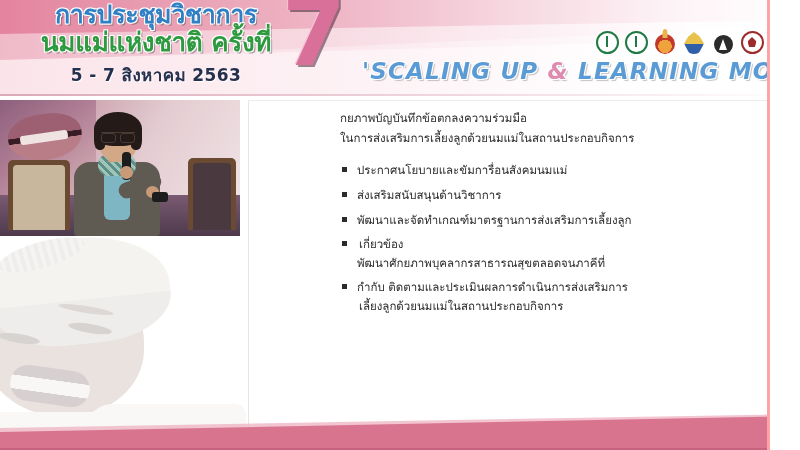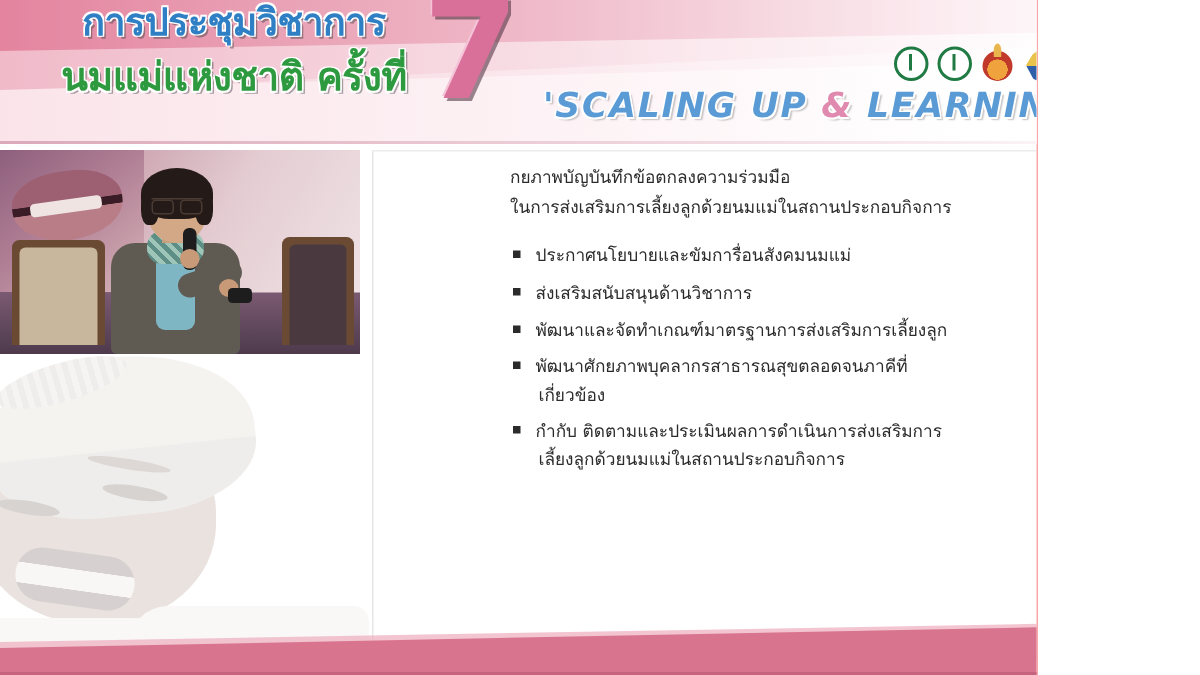--- a/index.html
+++ b/index.html
@@ -1,22 +1,22 @@
 <!DOCTYPE html>
 <html lang="th"><head>
 <meta charset="utf-8">
 <title>Conference Slide</title>
 <style>
   html,body{margin:0;padding:0;background:#ffffff;}
   body{font-family:"DejaVu Sans","Liberation Sans",sans-serif;}
 
   .slide{
-    position:relative;width:692px;height:450px;overflow:hidden;
+    position:relative;width:770px;height:450px;overflow:hidden;
     background:#ffffff;
-    border-right:1px solid #fca5a5;
+    border-right:3px solid #fca5a5;
     box-sizing:border-box;
   }
 
   
   .header{position:absolute;left:0;top:0;width:800px;height:96px;overflow:hidden;background:#ffffff;}
   .hdr-band-a{
     position:absolute;left:0;top:0;width:800px;height:96px;
     background:linear-gradient(to right,#e4849f 0%,#e9a0b4 22%,#f0bccb 46%,#f7dbe3 66%,#fdf3f6 84%,#ffffff 100%);
     clip-path:polygon(0 0,800px 0,800px 26px,0 62px);
   }
@@ -38,21 +38,21 @@
   .t-line1{
     font-family:"DejaVu Sans","Liberation Sans",sans-serif;
     font-size:25px;font-weight:bold;color:#2f7fc4;line-height:1.05;
     letter-spacing:-.3px;
     text-shadow:-1px -1px 0 #fff,1px -1px 0 #fff,-1px 1px 0 #fff,1px 1px 0 #fff,2px 2px 0 rgba(60,60,60,.45);
     white-space:nowrap;
   }
   .t-line2{
     font-family:"DejaVu Sans","Liberation Sans",sans-serif;
     font-size:26px;font-weight:bold;color:#2e9a3f;line-height:1.05;
-    letter-spacing:-.3px;margin-top:11px;
+    letter-spacing:-.3px;margin-top:1px;
     text-shadow:-1px -1px 0 #fff,1px -1px 0 #fff,-1px 1px 0 #fff,1px 1px 0 #fff,2px 2px 0 rgba(60,60,60,.45);
     white-space:nowrap;
   }
   .t-date{
     font-family:"DejaVu Sans","Liberation Sans",sans-serif;
     font-size:17px;font-weight:bold;color:#24304e;margin-top:4px;letter-spacing:.4px;
     text-shadow:1px 1px 0 rgba(255,255,255,.9);
     white-space:nowrap;
   }
 
@@ -169,20 +169,21 @@
   <div class="header">
     <div class="hdr-band-a"></div>
     <div class="hdr-band-b"></div>
     <div class="hdr-band-c"></div>
   </div>
   <div class="hdr-rule"></div>
 
   <div class="title-wrap">
     <div class="t-line1">การประชุมวิชาการ</div>
     <div class="t-line2">นมแม่แห่งชาติ ครั้งที่</div>
+    <div class="t-date">5 - 7 สิงหาคม 2563</div>
   </div>
 
   <div class="edition">7</div>
 
   <div class="tagline">
     <span>'SCALING UP </span><span class="amp">&amp;</span><span> LEARNING MORE'</span>
   </div>
 
   <div class="logos">
     <div class="logo">
@@ -266,22 +267,22 @@
       <li>
         <span class="ln">ประกาศนโยบายและขัมการื่อนสังคมนมแม่</span>
       </li>
       <li>
         <span class="ln">ส่งเสริมสนับสนุนด้านวิชาการ</span>
       </li>
       <li>
         <span class="ln">พัฒนาและจัดทำเกณฑ์มาตรฐานการส่งเสริมการเลี้ยงลูก</span>
       </li>
       <li>
+        <span class="ln indent">เกี่ยวข้อง</span>
         <span class="ln">พัฒนาศักยภาพบุคลากรสาธารณสุขตลอดจนภาคีที่</span>
-        <span class="ln indent">เกี่ยวข้อง</span>
       </li>
       <li>
         <span class="ln">กำกับ ติดตามและประเมินผลการดำเนินการส่งเสริมการ</span>
         <span class="ln indent">เลี้ยงลูกด้วยนมแม่ในสถานประกอบกิจการ</span>
       </li>
     </ul>
   </div>
 
   <div class="footer-band">
     <div class="fb-light"></div>

